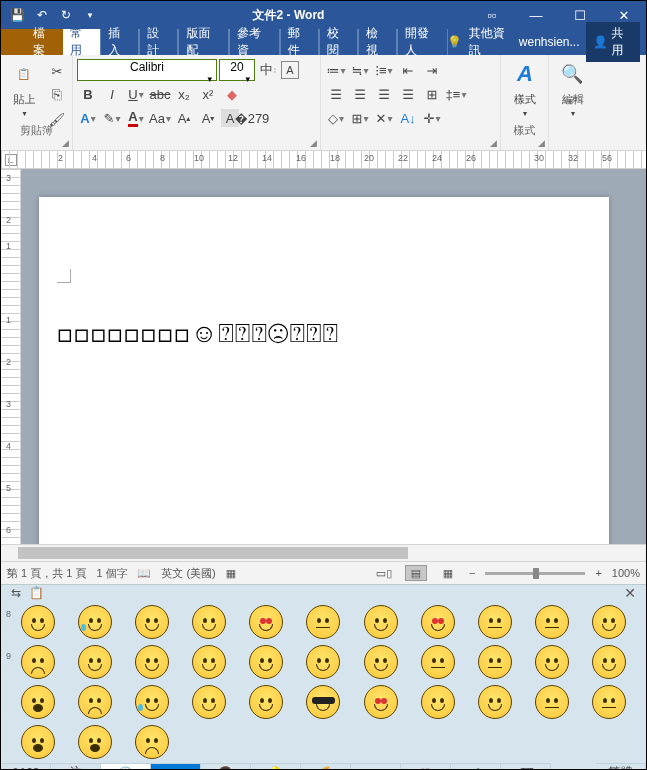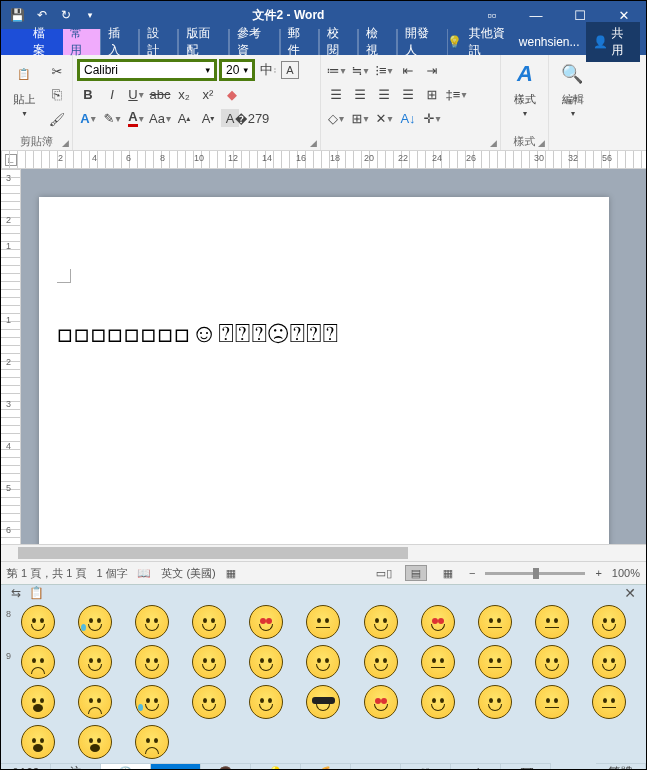--- a/index.html
+++ b/index.html
@@ -7,33 +7,33 @@
 
 .titlebar { background: #2b579a; height: 28px; display: flex; align-items: center; color: #fff; font-size: 12px; }
 .qat { display: flex; gap: 2px; padding: 0 6px; align-items: center; height: 100%; }
 .qat-btn { width: 22px; height: 22px; display: flex; align-items: center; justify-content: center; color: #fff; }
 .title-text { flex: 1; text-align: center; font-weight: bold; }
 .win-ctrls { display: flex; }
 .win-btn { width: 44px; height: 28px; display: flex; align-items: center; justify-content: center; color: #fff; font-size: 13px; }
 
 .menuline { background: #2b579a; height: 26px; display: flex; align-items: stretch; color: #fff; font-size: 12px; }
 .menu-tab { padding: 0 7px; display: flex; align-items: center; border-left: 1px solid rgba(255,255,255,.25); border-right: 1px solid rgba(255,255,255,.25); }
-.menu-tab.first { background: #1d4ed8; border: none; padding-left: 32px; }
-.menu-tab.active { background: #f0abfc; color: #2b579a; border: none; }
+.menu-tab.first { background: #a16207; border: none; padding-left: 32px; }
+.menu-tab.active { background: #ffffff; color: #2b579a; border: none; }
 .menu-right { margin-left: auto; display: flex; align-items: center; gap: 6px; padding-right: 6px; }
 .share-btn { background: #193a68; padding: 3px 8px; display: flex; align-items: center; gap: 3px; }
 
 .ribbon { background: #f3f3f3; border-bottom: 1px solid #d4d4d4; height: 96px; display: flex; }
 .rgroup { border-right: 1px solid #e1e1e1; position: relative; padding: 3px 4px 16px; }
-.rgroup-label { position: absolute; bottom: 1px; left: 0; right: 0; text-align: center; font-size: 11px; color: #666; }
+.rgroup-label { position: absolute; bottom: 12px; left: 0; right: 0; text-align: center; font-size: 11px; color: #666; }
 .dlg-launch { position: absolute; bottom: 2px; right: 3px; font-size: 9px; color: #888; }
 .big-btn { width: 40px; display: flex; flex-direction: column; align-items: center; gap: 2px; font-size: 11px; color: #444; }
 .big-icon { width: 32px; height: 32px; display: flex; align-items: center; justify-content: center; }
 .rrow { display: flex; align-items: center; gap: 2px; height: 24px; }
-.font-combo { background: #fff; border: 3px solid #4d7c0f; height: 22px; font-size: 12px; padding: 0 4px; display: flex; align-items: center; }
+.font-combo { background: #fff; border: 1px solid #4d7c0f; height: 22px; font-size: 12px; padding: 0 4px; display: flex; align-items: center; flex-direction: column; }
 .small-btn { width: 22px; height: 22px; display: flex; align-items: center; justify-content: center; font-size: 13px; color: #444; }
 .mini { font-size: 10px; color: #777; margin-left: 1px; }
 
 .ruler { background: #fff; height: 18px; border-bottom: 1px solid #d4d4d4; position: relative; font-size: 9px; color: #666; overflow: hidden; }
 .ruler-bg { position: absolute; inset: 0; background: repeating-linear-gradient(90deg, #ccc 0 1px, transparent 1px 8px); }
 .ruler-labels { position: absolute; top: 2px; left: 40px; display: flex; gap: 16px; }
 
 .doc-area { display: flex; height: 375px; background: #9faab7; }
 .vruler { width: 20px; background: #fff; border-right: 1px solid #d4d4d4; position: relative; font-size: 9px; color: #666; }
 .vruler-bg { position: absolute; inset: 0; background: repeating-linear-gradient(180deg, #ccc 0 1px, transparent 1px 8px); }

